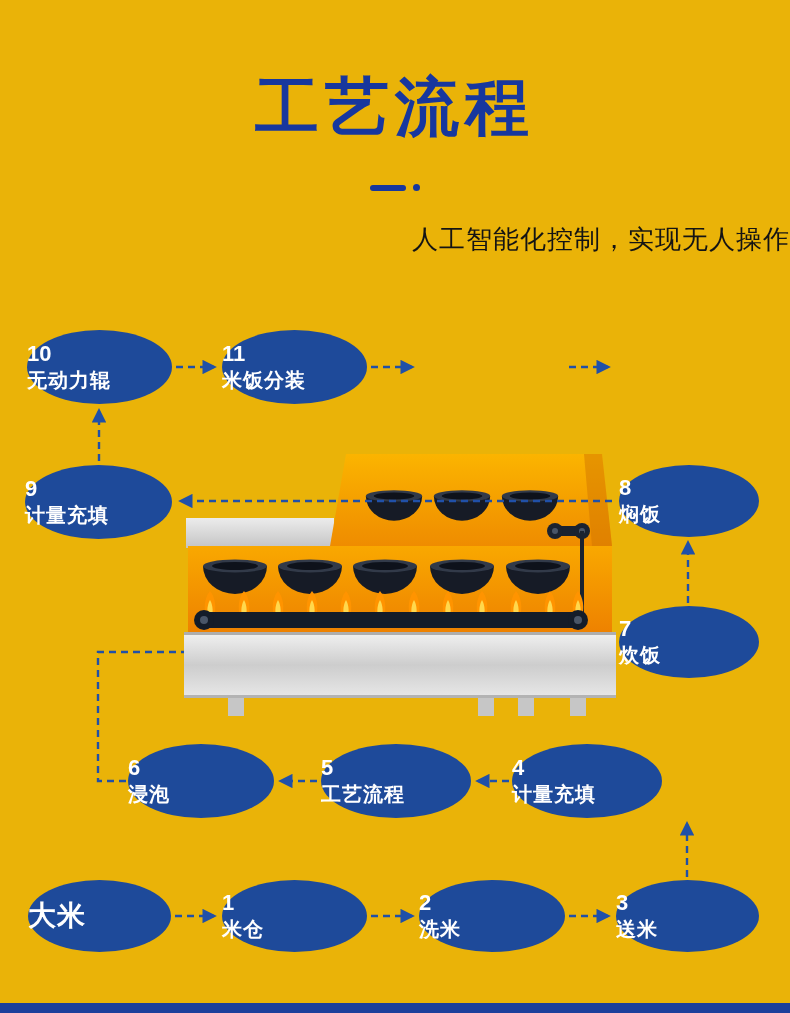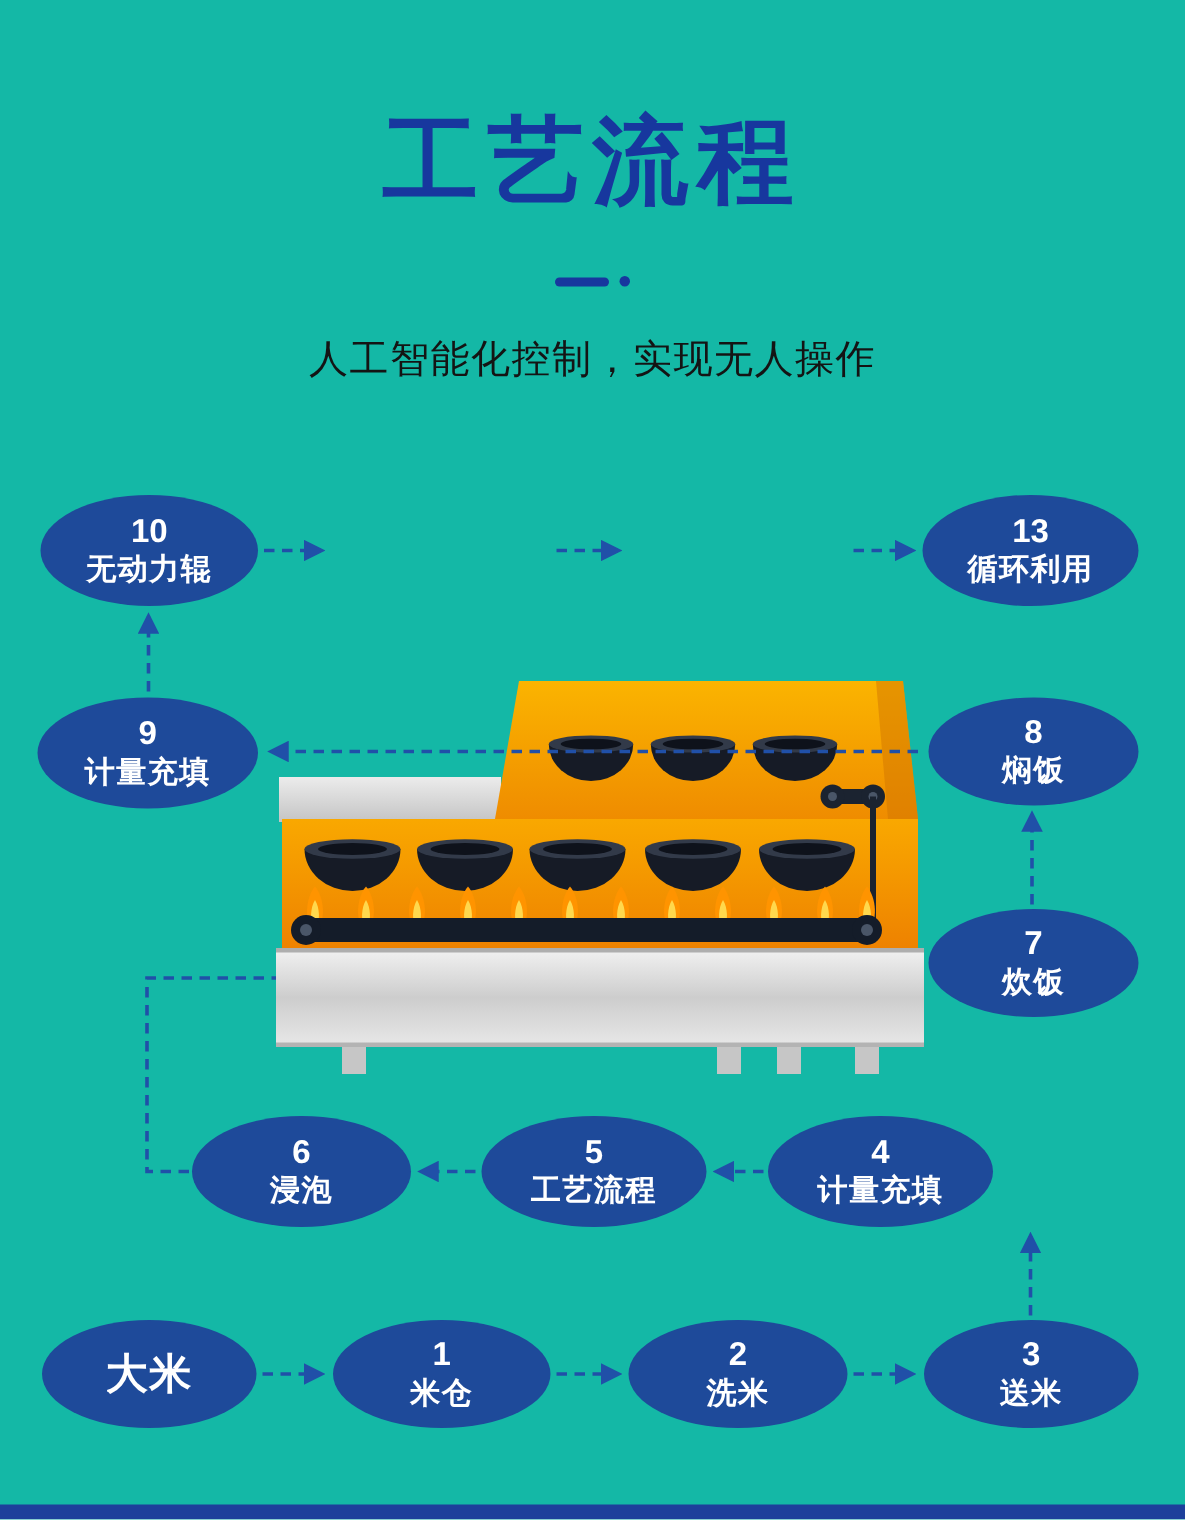--- a/index.html
+++ b/index.html
@@ -1,40 +1,40 @@
 <!DOCTYPE html>
 <html><head>
 <meta charset="utf-8">
 <style>
   * { margin:0; padding:0; box-sizing:border-box; }
   html,body { background:#ffffff; }
   body { font-family:"Liberation Sans","DejaVu Sans",sans-serif; }
-  .page { position:relative; width:790px; height:1013px; background:#14b8a6; overflow:hidden; }
+  .page { position:relative; width:790px; height:1013px; background:#eab308; overflow:hidden; }
 
   .title {
     position:absolute; top:64px; left:0; width:100%;
     text-align:center; font-size:64px; font-weight:900;
     color:#17379e; letter-spacing:6px;
   }
   .divider {
     position:absolute; top:184px; left:50%; transform:translateX(-50%);
     display:flex; align-items:center; gap:7px;
   }
   .divider .bar { width:36px; height:6px; background:#17379e; border-radius:3px; }
   .divider .dot { width:7px; height:7px; background:#17379e; border-radius:50%; }
   .subtitle {
     position:absolute; top:222px; left:0; width:100%;
-    text-align:center; font-size:26px; font-weight:500; color:#141414;
+    text-align:right; font-size:26px; font-weight:500; color:#141414;
     letter-spacing:1px;
   }
 
   .node {
     position:absolute; background:#1e4a9a; border-radius:50%;
     color:#ffffff; display:flex; flex-direction:column;
-    align-items:center; justify-content:center; text-align:center;
+    align-items:flex-start; justify-content:center; text-align:center;
     line-height:1.22; z-index:6;
   }
   .node .num { font-size:22px; font-weight:700; }
   .node .lbl { font-size:20px; font-weight:700; letter-spacing:1px; }
   .node .lbl.single { font-size:28px; }
 
   .arrows { position:absolute; left:0; top:0; pointer-events:none; }
   .arrows.back  { z-index:1; }
   .machine { position:absolute; left:180px; top:446px; z-index:2; }
   .arrows.front { z-index:5; }
@@ -182,23 +182,23 @@
       <path d="M175 916 H214" marker-end="url(#arrF)"></path>
       <path d="M371 916 H412" marker-end="url(#arrF)"></path>
       <path d="M569 916 H608" marker-end="url(#arrF)"></path>
     </g>
   </svg>
 
   <div class="node" style="left:27px;top:330px;width:145px;height:74px">
     <span class="num">10</span>
     <span class="lbl">无动力辊</span>
   </div>
-  <div class="node" style="left:615px;top:330px;width:144px;height:74px">
-    <span class="num">13</span>
-    <span class="lbl">循环利用</span>
+  <div class="node" style="left:222px;top:330px;width:145px;height:74px">
+    <span class="num">11</span>
+    <span class="lbl">米饭分装</span>
   </div>
 
   <div class="node" style="left:25px;top:465px;width:147px;height:74px">
     <span class="num">9</span>
     <span class="lbl">计量充填</span>
   </div>
   <div class="node" style="left:619px;top:465px;width:140px;height:72px">
     <span class="num">8</span>
     <span class="lbl">焖饭</span>
   </div>

